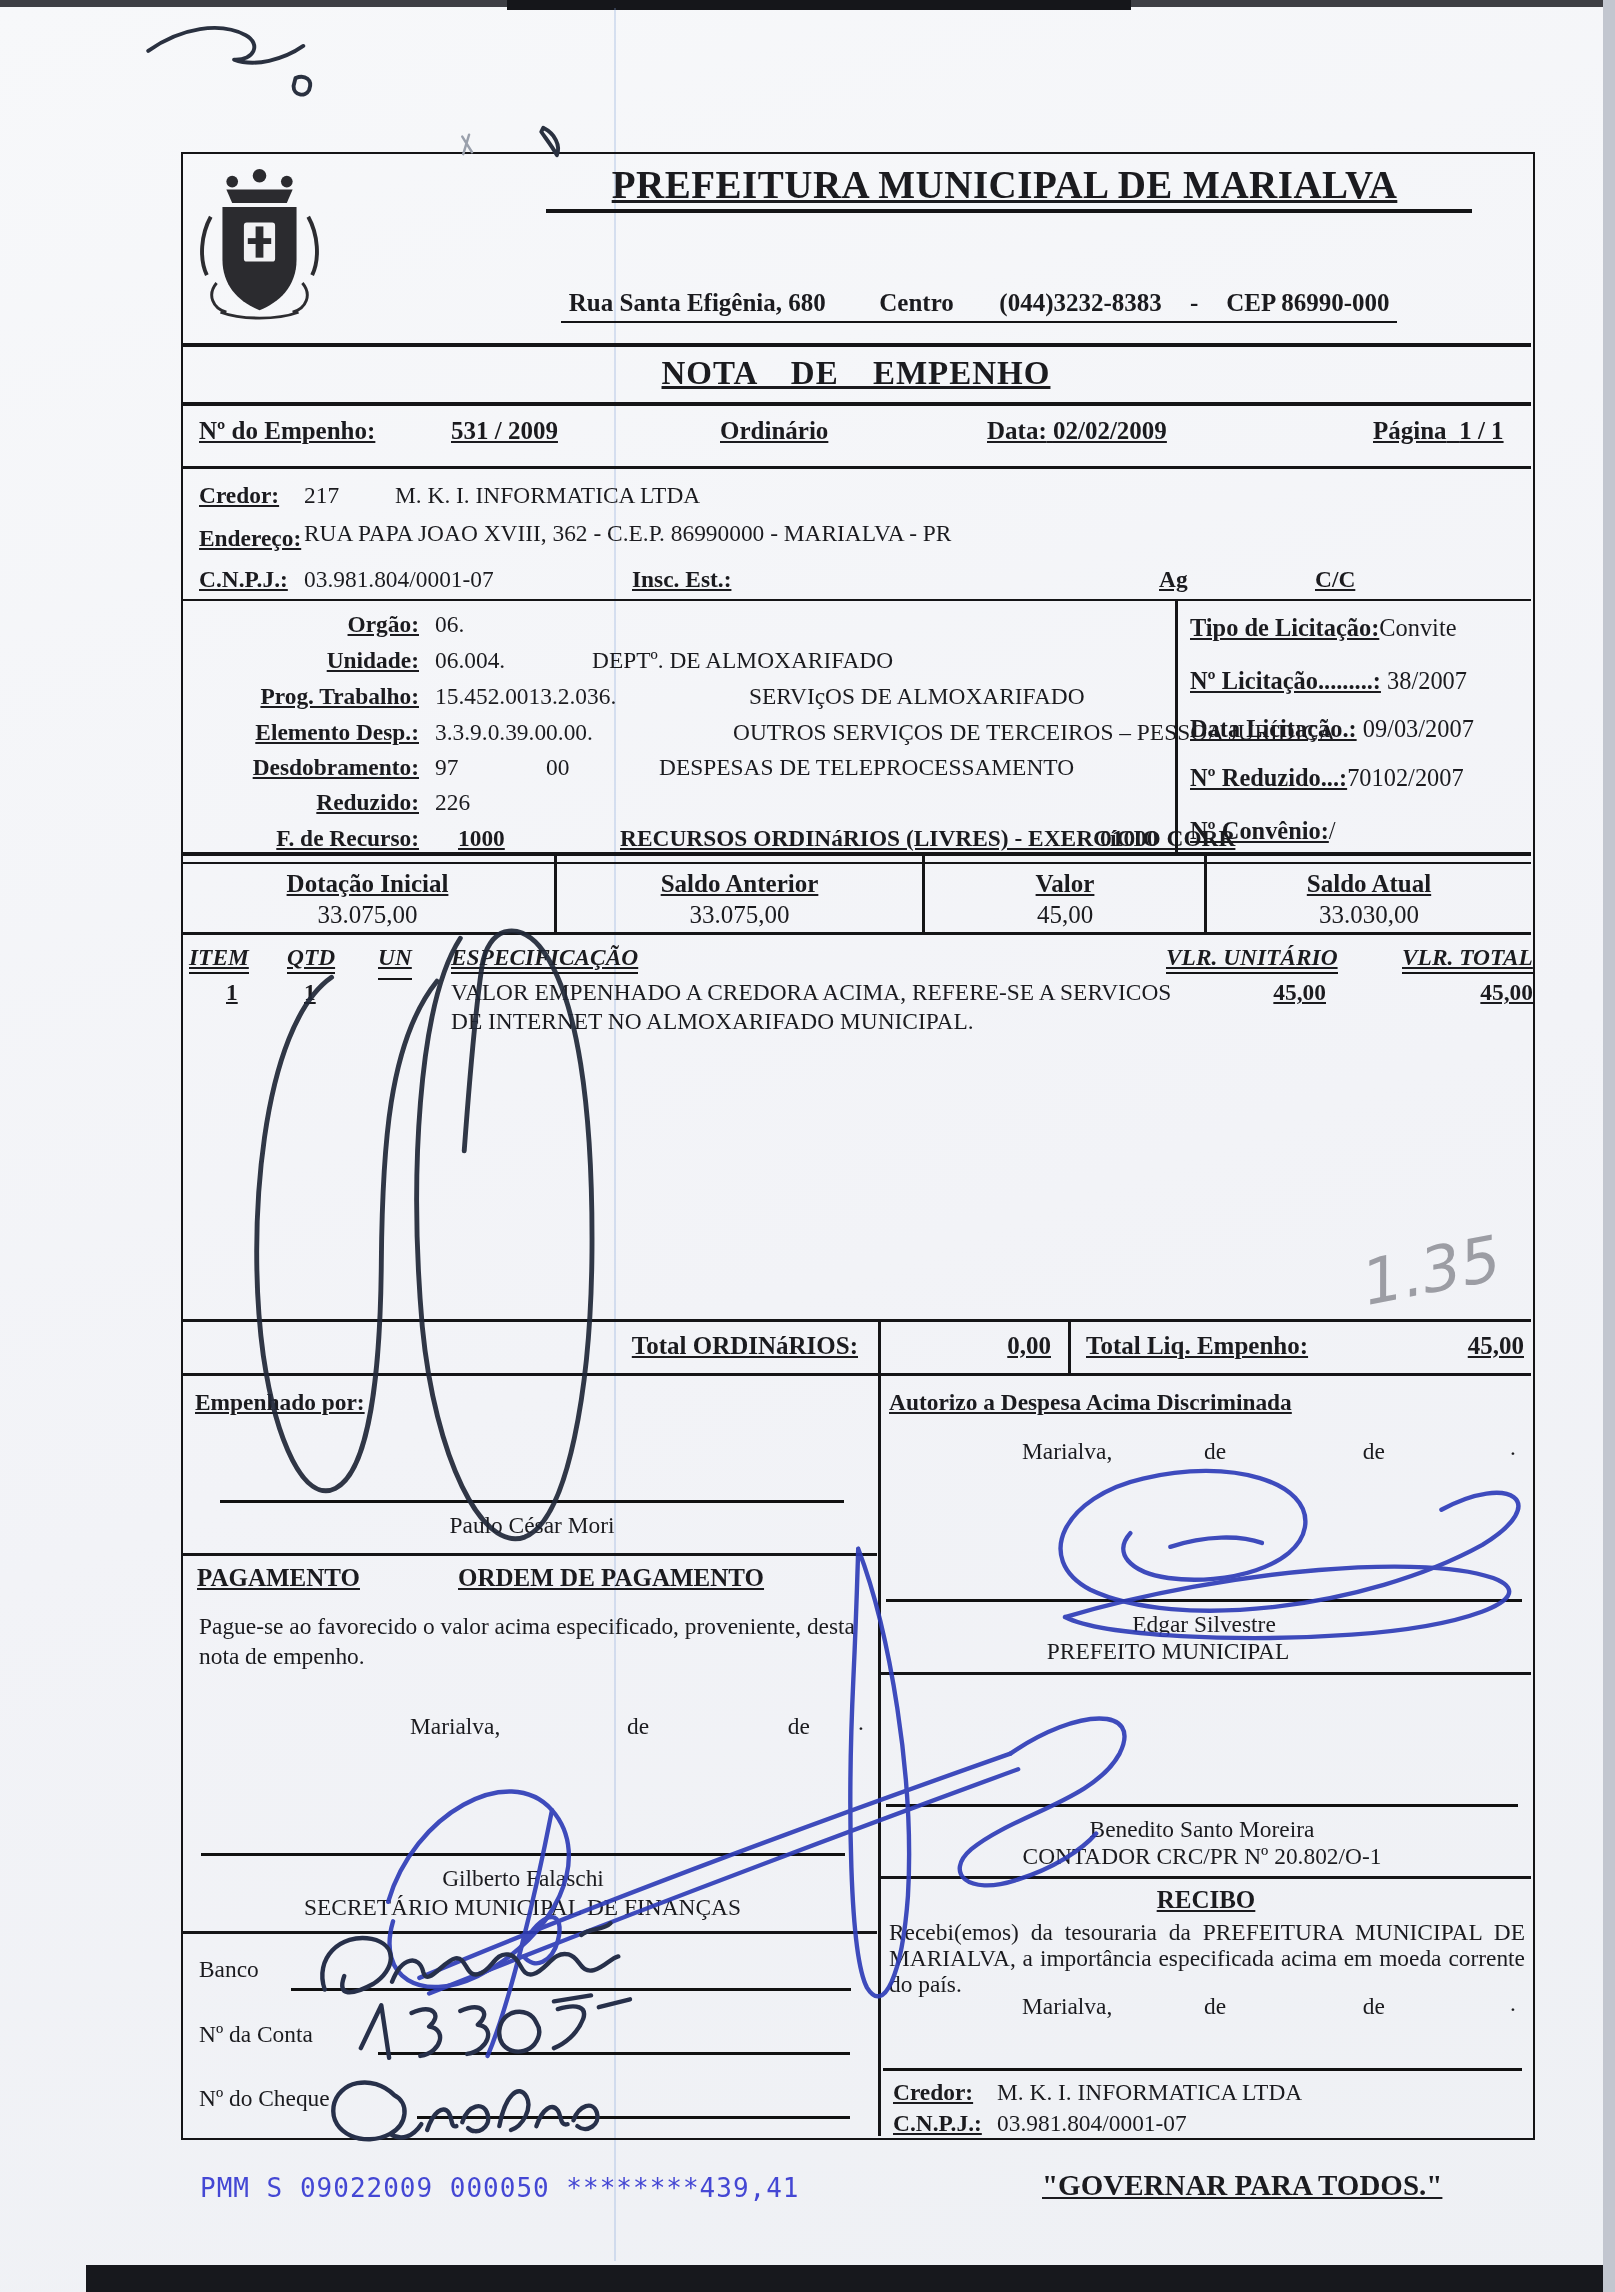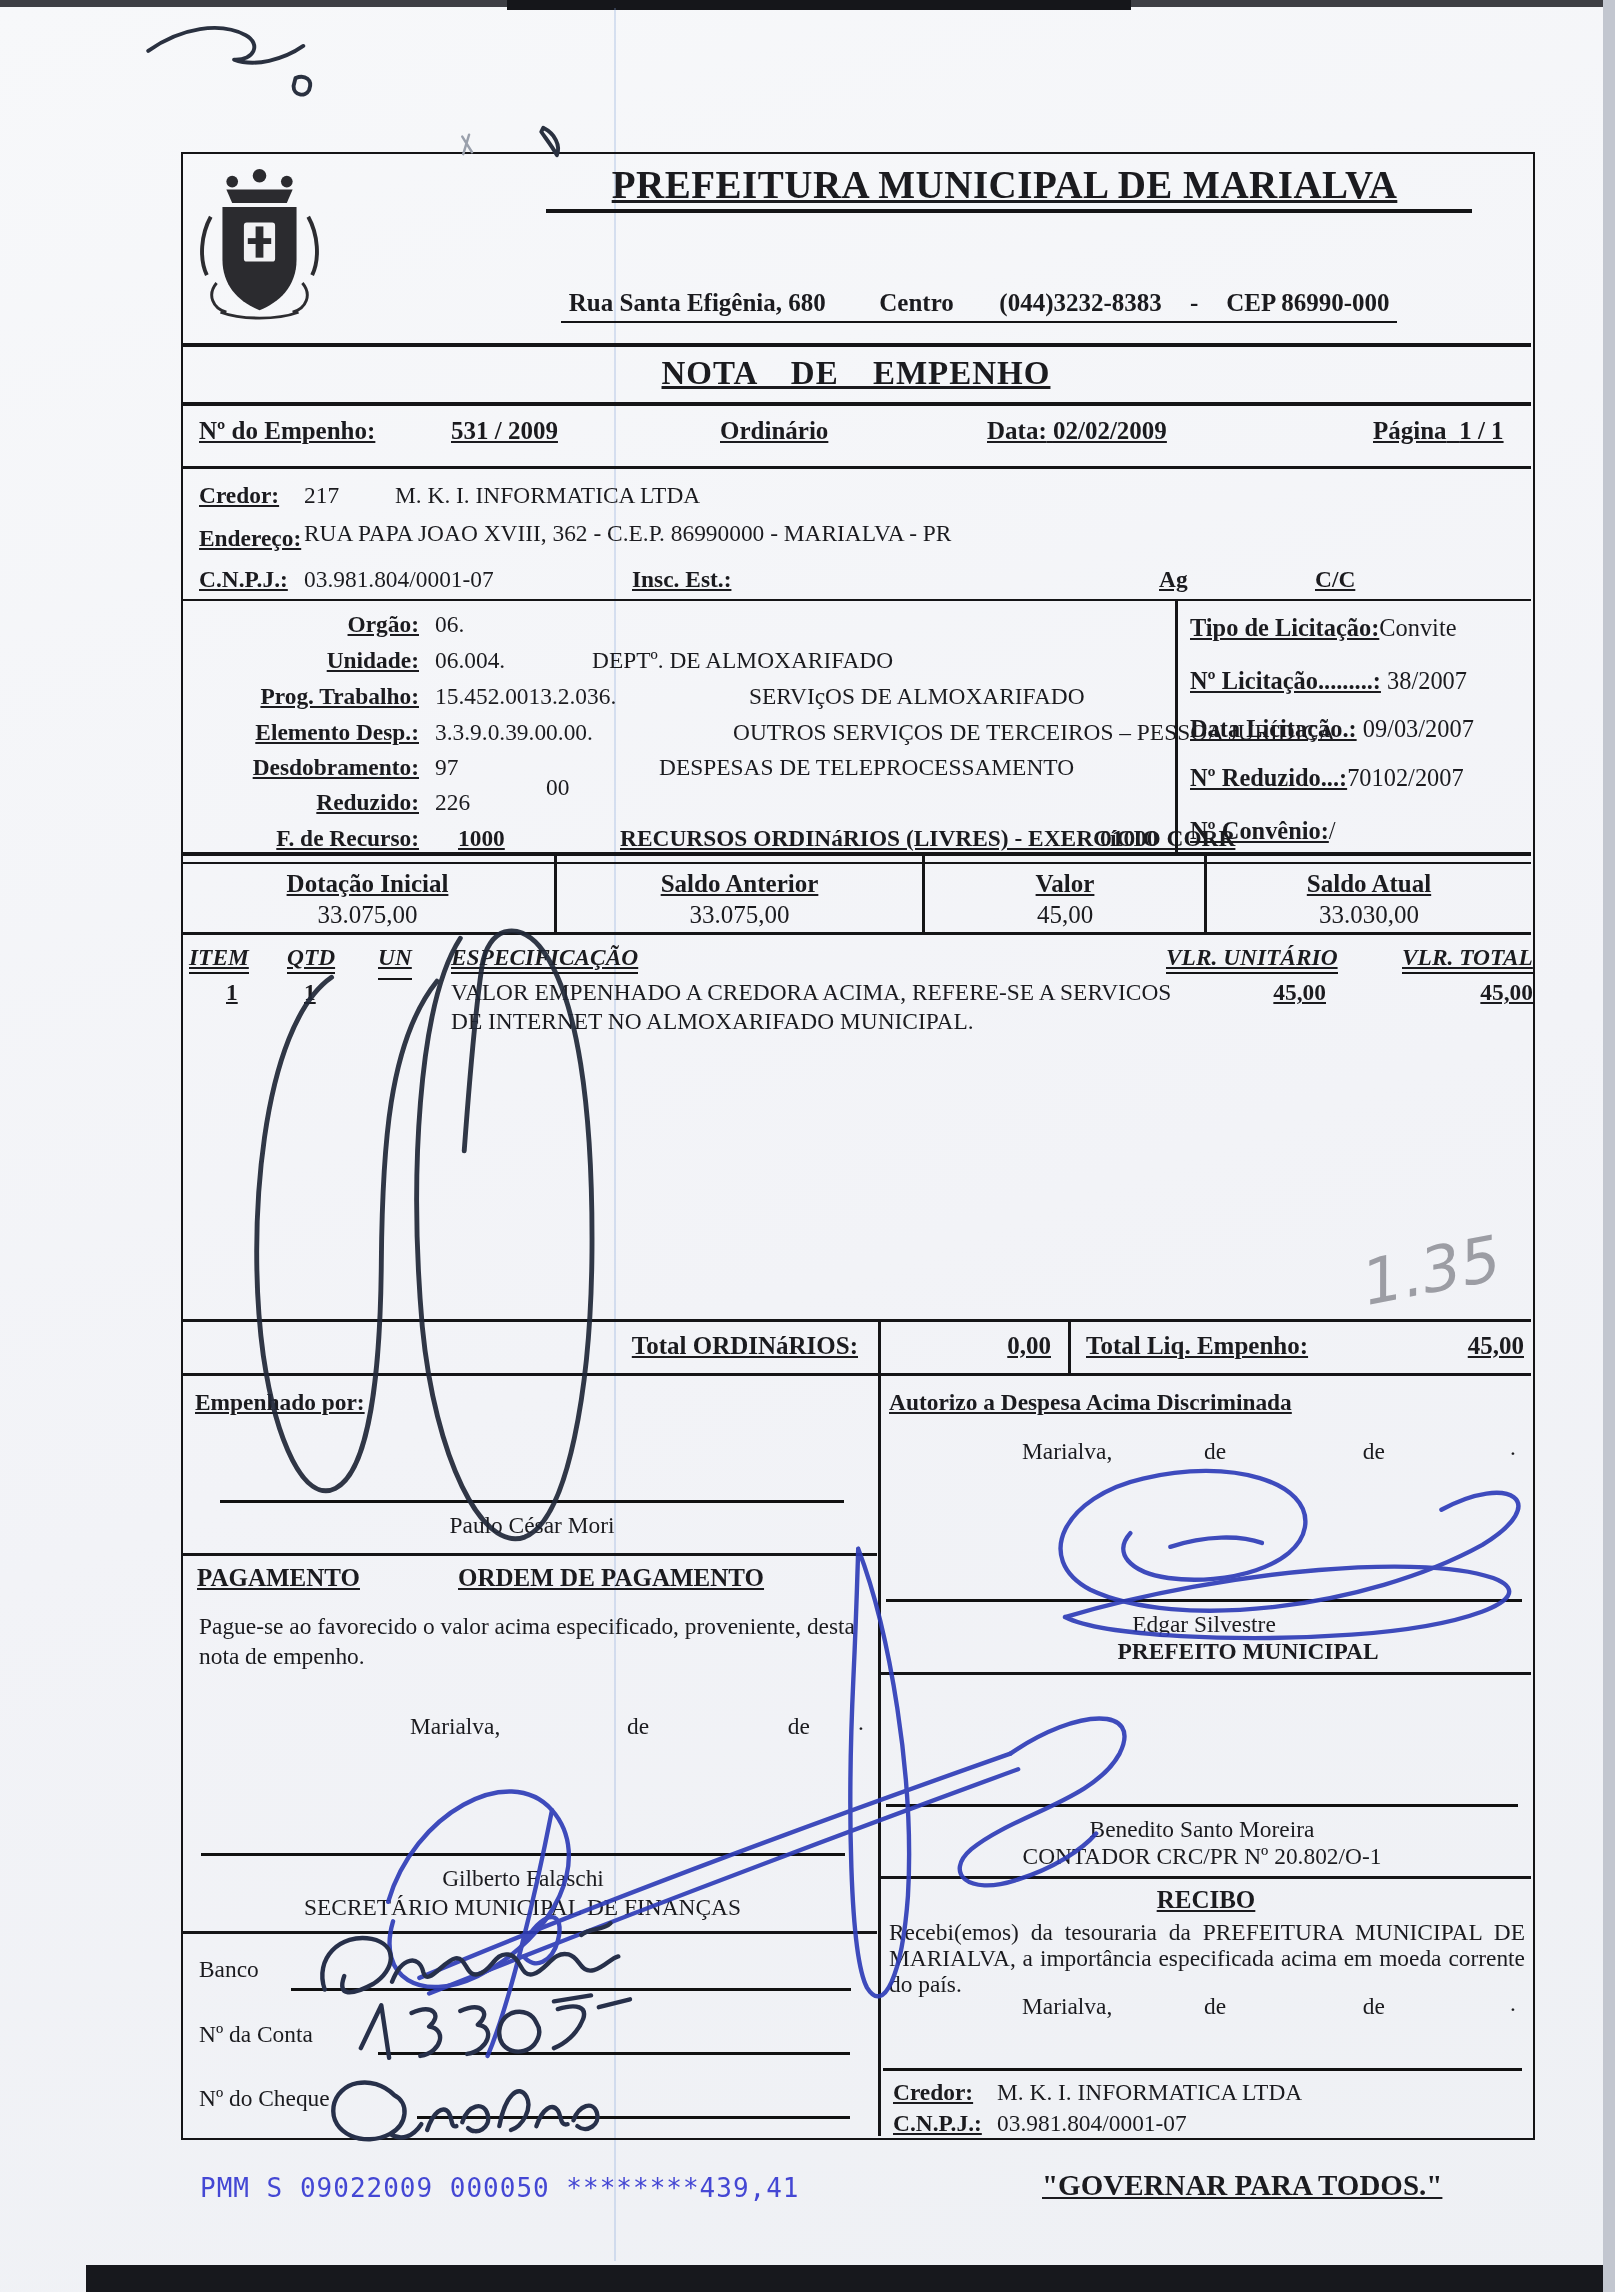--- a/index.html
+++ b/index.html
@@ -118,21 +118,21 @@
   <div class="abs b f24 rt" style="left:181px;top:683px;width:238px;">Prog. Trabalho:</div>
   <div class="abs f24" style="left:435px;top:683px;">15.452.0013.2.036.</div>
   <div class="abs f24" style="left:749px;top:683px;">SERVIçOS DE ALMOXARIFADO</div>
 
   <div class="abs b f24 rt" style="left:181px;top:719px;width:238px;">Elemento Desp.:</div>
   <div class="abs f24" style="left:435px;top:719px;">3.3.9.0.39.00.00.</div>
   <div class="abs f24" style="left:733px;top:719px;">OUTROS SERVIÇOS DE TERCEIROS – PESSOA JURÍDICA</div>
 
   <div class="abs b f24 rt" style="left:181px;top:754px;width:238px;">Desdobramento:</div>
   <div class="abs f24" style="left:435px;top:754px;">97</div>
-  <div class="abs f24" style="left:546px;top:754px;margin-top:20px;">00</div>
+  <div class="abs f24" style="left:546px;top:754px;">00</div>
   <div class="abs f24" style="left:659px;top:754px;">DESPESAS DE TELEPROCESSAMENTO</div>
 
   <div class="abs b f24 rt" style="left:181px;top:789px;width:238px;">Reduzido:</div>
   <div class="abs f24" style="left:435px;top:789px;">226</div>
 
   <div class="abs b f24 rt" style="left:181px;top:825px;width:238px;">F. de Recurso:</div>
   <div class="abs b f24" style="left:458px;top:825px;">1000</div>
   <div class="abs b f24" style="left:620px;top:825px;">RECURSOS ORDINáRIOS (LIVRES) - EXERCíCIO CORR</div>
   <div class="abs b f24" style="left:1100px;top:825px;">01000</div>
 
@@ -229,21 +229,21 @@
     <span>Marialva,</span>
     <span style="display:inline-block;width:80px;"></span>
     <span>de</span>
     <span style="display:inline-block;width:125px;"></span>
     <span>de</span>
   </div>
   <div class="abs f24" style="left:1510px;top:1434px;">.</div>
 
   <div class="sig" style="left:886px;top:1599px;width:636px;"></div>
   <div class="abs f24 ctr" style="left:886px;top:1611px;width:636px;">Edgar Silvestre</div>
-  <div class="abs f24 ctr" style="left:930px;top:1638px;width:636px;font-weight:bold;">PREFEITO MUNICIPAL</div>
+  <div class="abs f24 ctr" style="left:850px;top:1638px;width:636px;">PREFEITO MUNICIPAL</div>
   <div class="hrule" style="left:881px;top:1672px;width:650px;height:2.9px;"></div>
 
   <div class="sig" style="left:886px;top:1804px;width:632px;"></div>
   <div class="abs f24 ctr" style="left:886px;top:1816px;width:632px;">Benedito Santo Moreira</div>
   <div class="abs f24 ctr" style="left:886px;top:1843px;width:632px;">CONTADOR CRC/PR Nº 20.802/O-1</div>
   <div class="hrule" style="left:881px;top:1876px;width:650px;height:2.9px;"></div>
 
   <div class="abs b f26 ctr" style="left:881px;top:1886px;width:650px;">RECIBO</div>
   <div class="abs f24 wrap" style="left:889px;top:1919px;width:636px;text-align:justify;line-height:26px;">Recebi(emos)  da  tesouraria  da  PREFEITURA  MUNICIPAL  DE MARIALVA, a importância especificada acima em moeda corrente do país.</div>
   <div class="abs f24" style="left:1022px;top:1993px;">

